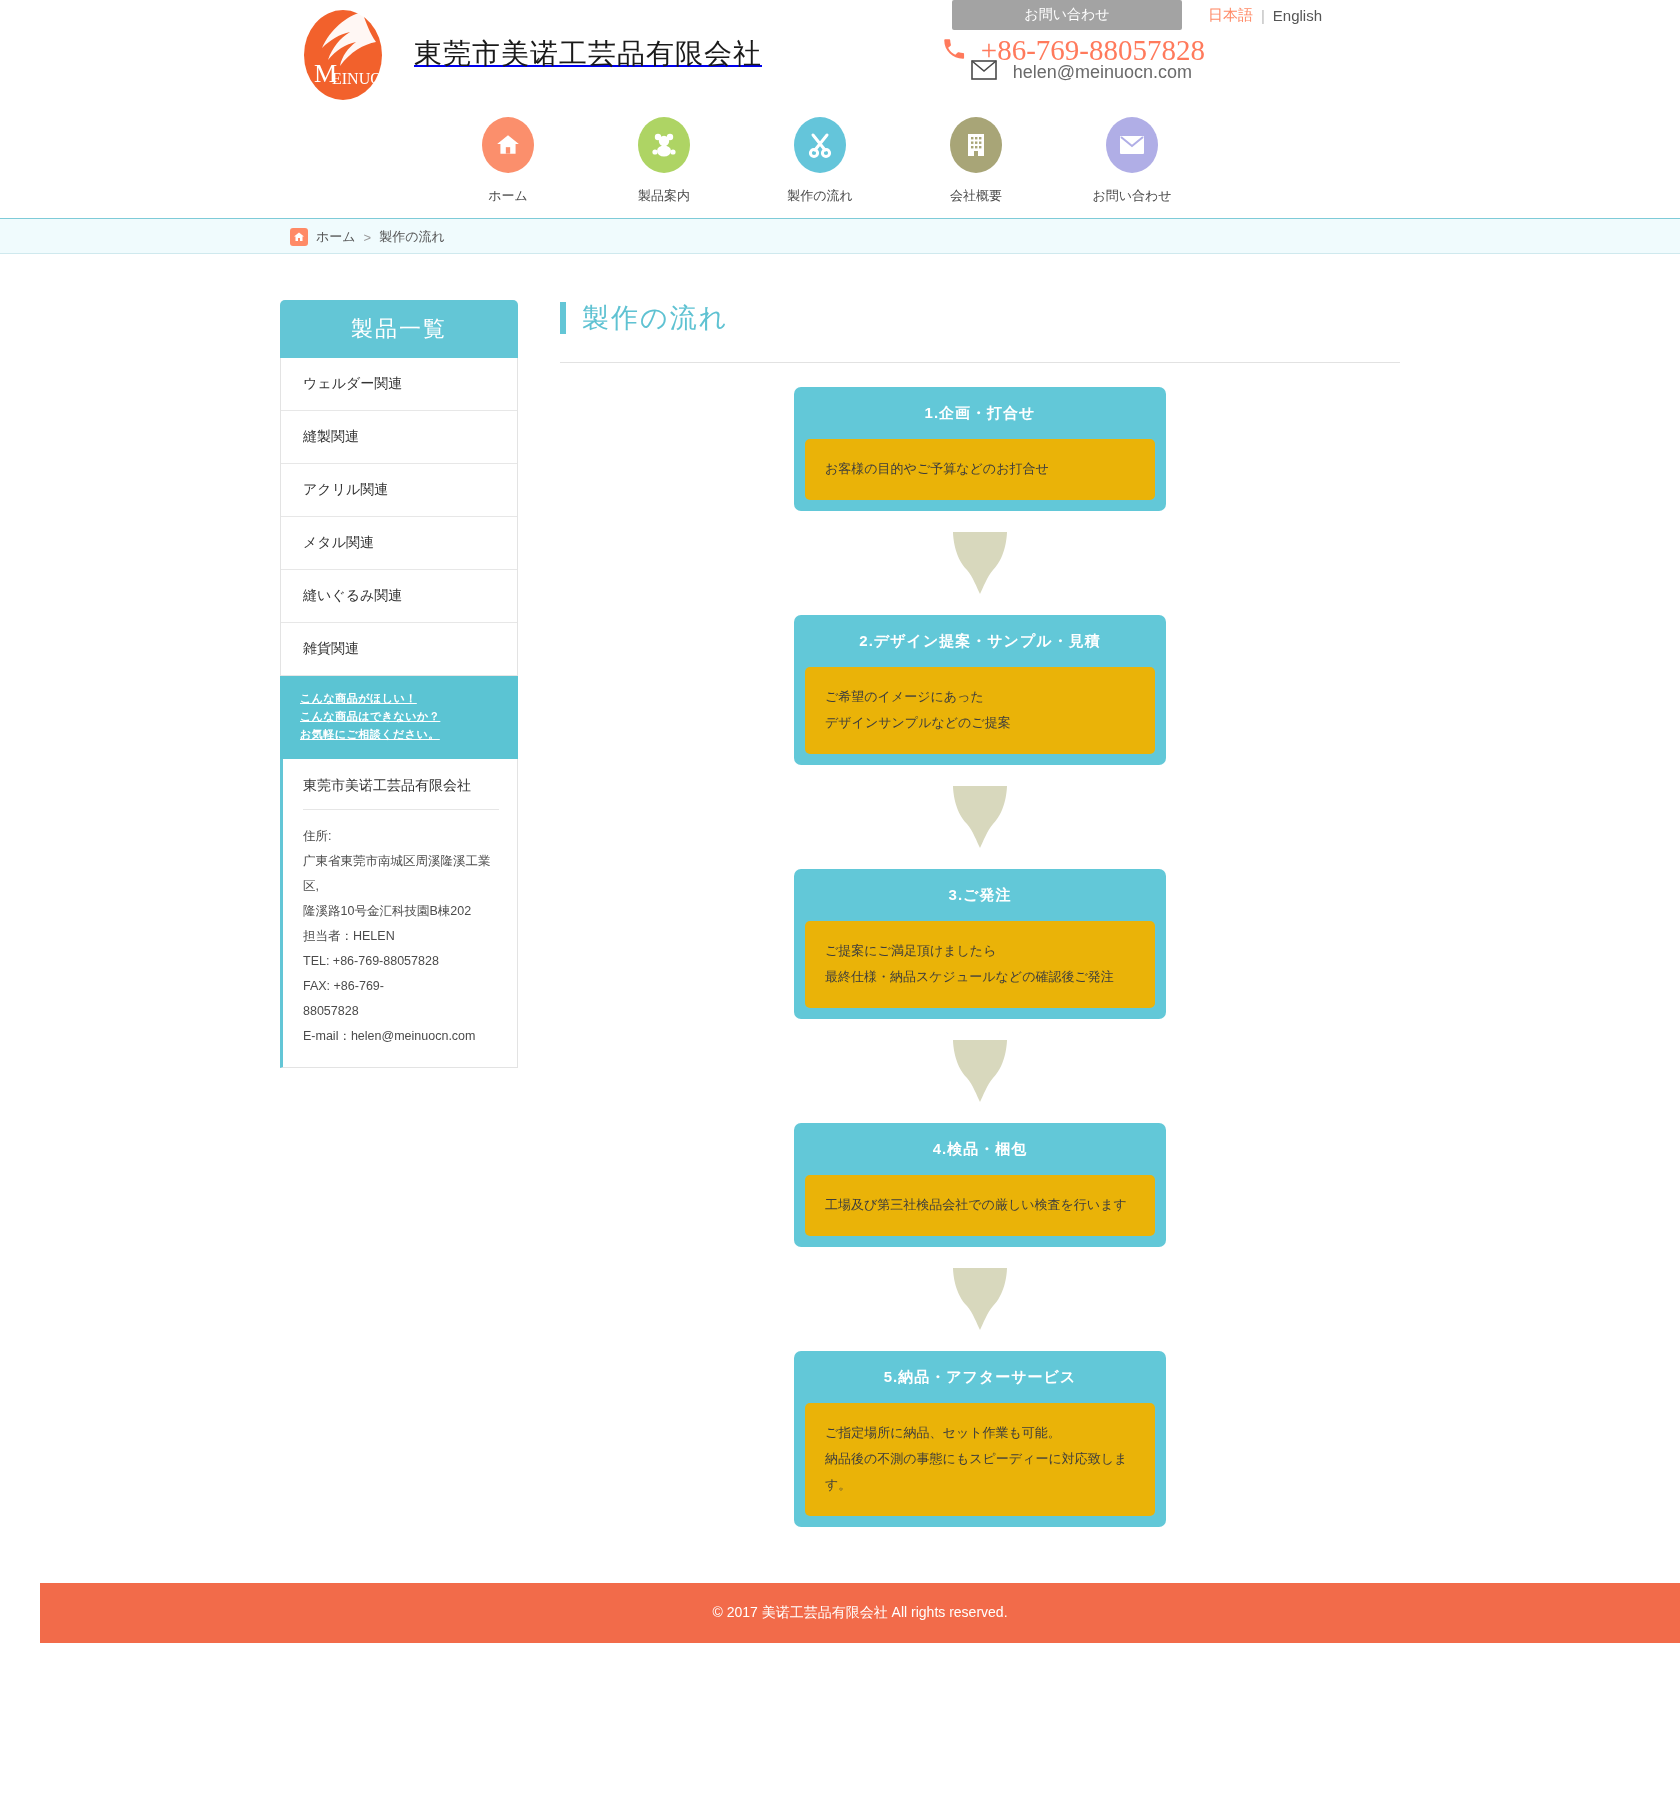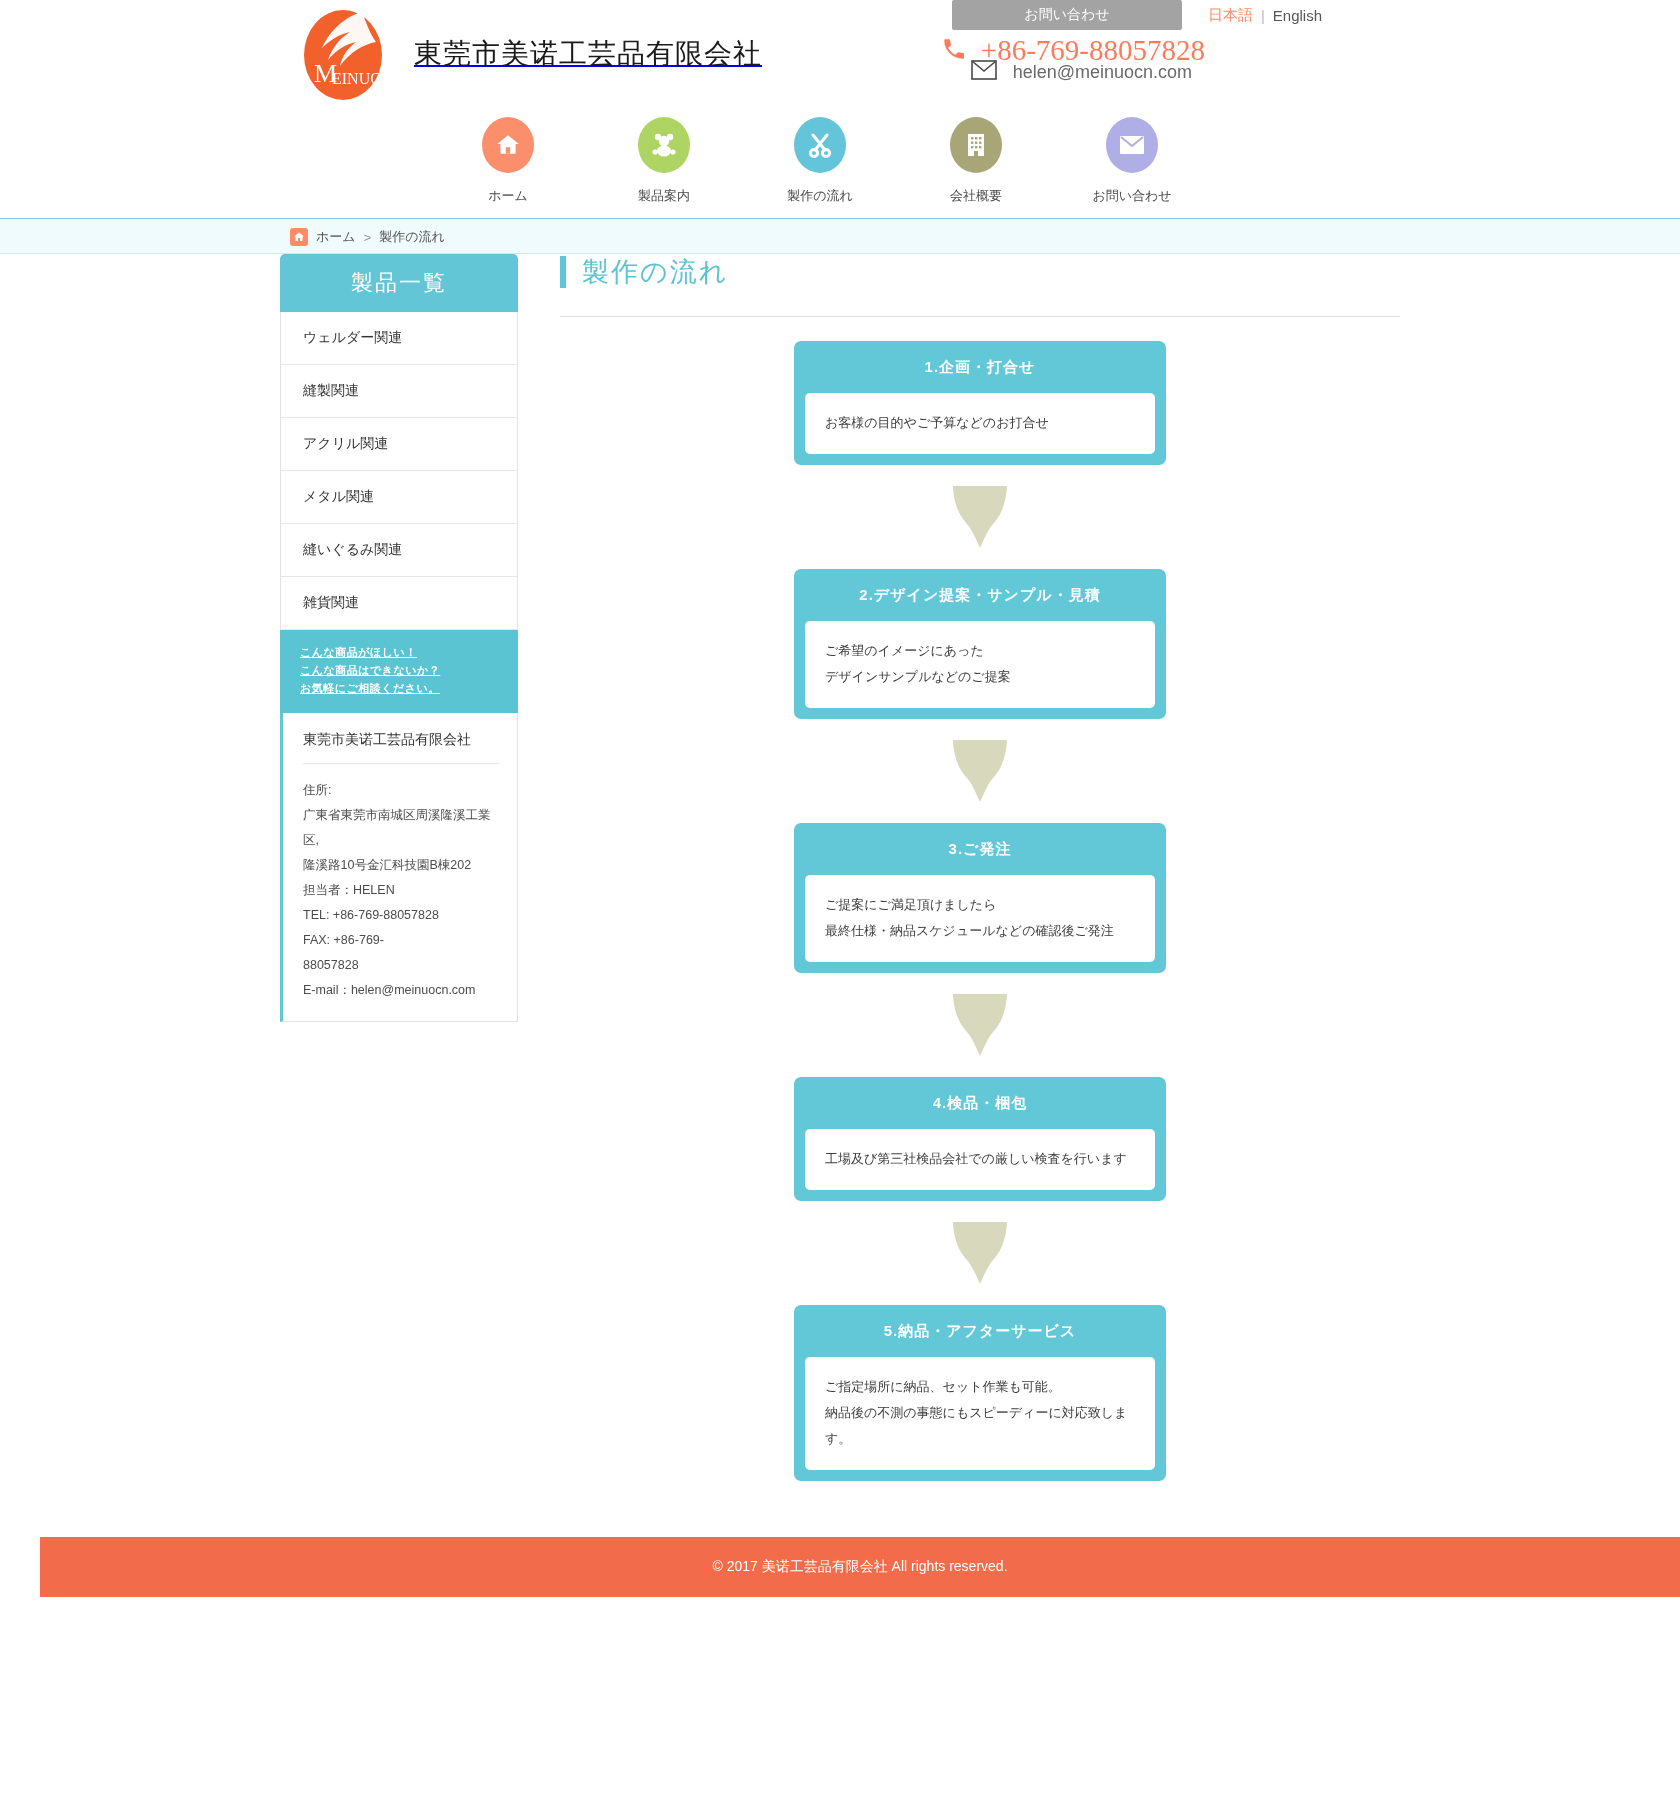--- a/index.html
+++ b/index.html
@@ -167,20 +167,21 @@
   }
   .bc-link { color: #555; text-decoration: none; cursor: pointer; }
   .bc-sep { color: #999; }
   .bc-current { color: #555; }
 
   
   .content {
     width: 1120px;
     margin: 0 auto;
     display: flex;
+    padding-top: 46px;
     padding-bottom: 56px;
     align-items: flex-start;
   }
 
   
   .sidebar { width: 238px; flex: 0 0 238px; }
   .side-head {
     background: #63c6d6;
     color: #fff;
     font-size: 22px;
@@ -275,21 +276,21 @@
   .flow-step-title {
     color: #ffffff;
     font-size: 15px;
     font-weight: bold;
     text-align: center;
     height: 52px;
     line-height: 52px;
     letter-spacing: 1px;
   }
   .flow-step-body {
-    background: #ffffff;
+    background: #eab308;
     margin: 0 11px;
     border-radius: 5px;
     padding: 17px 20px 18px 20px;
     font-size: 13px;
     color: #3d3d3d;
     line-height: 2.0;
   }
   .flow-arrow {
     width: 452px;
     margin: 0 auto;

